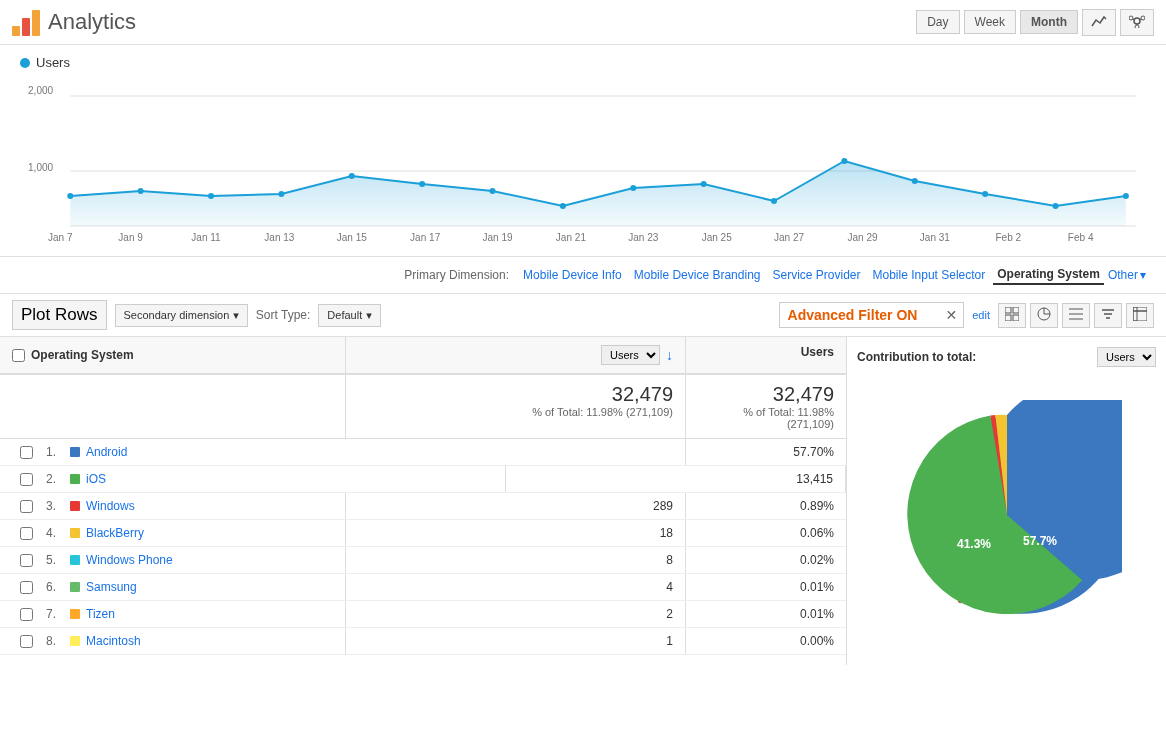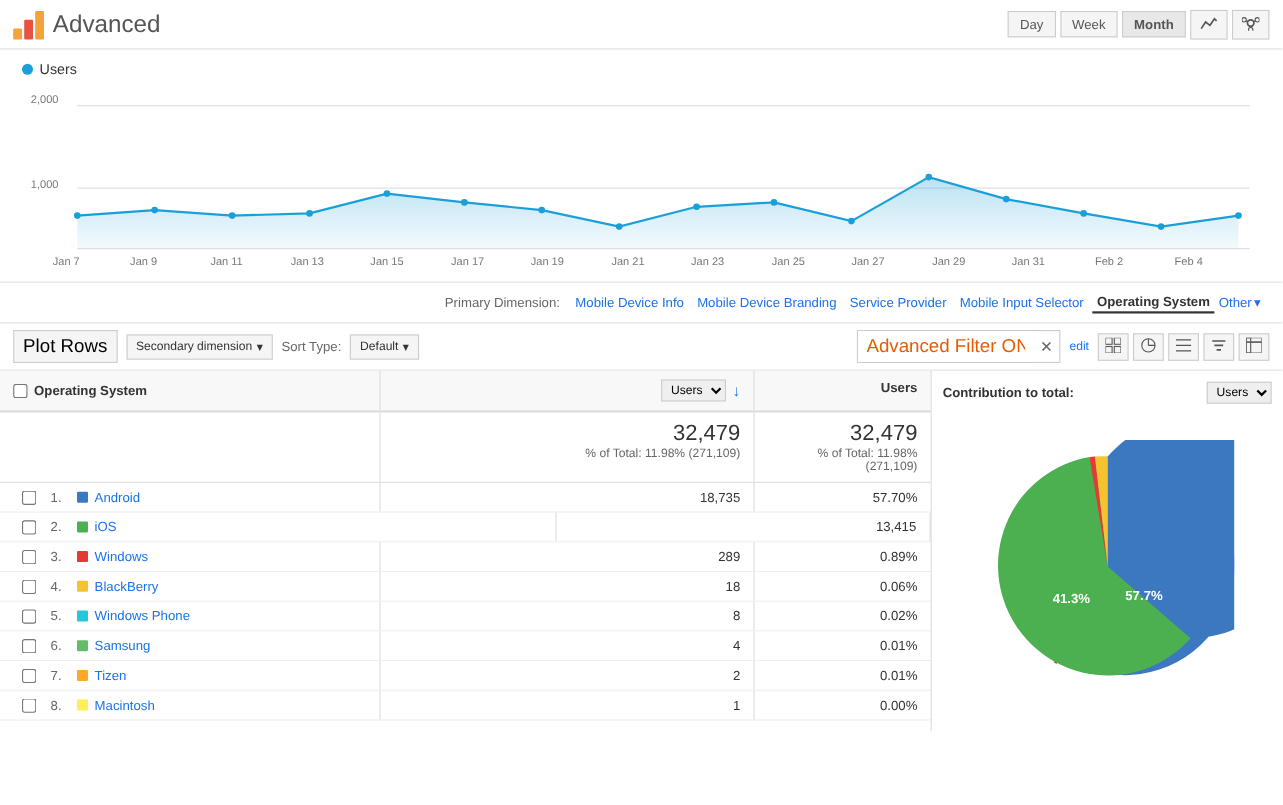--- a/index.html
+++ b/index.html
@@ -35,21 +35,21 @@
     .dim-link.active { color: #333; font-weight: bold; border-bottom: 2px solid #333; }
     .dim-other { color: #1a73e8; cursor: pointer; display: flex; align-items: center; gap: 2px; }
 
     
     .toolbar { display: flex; align-items: center; padding: 6px 12px; border-bottom: 1px solid #e0e0e0; gap: 8px; }
     .toolbar-left { display: flex; align-items: center; gap: 8px; flex: 1; }
     .toolbar-right { display: flex; align-items: center; gap: 4px; }
     .plot-rows-btn { padding: 4px 8px; border: 1px solid #ccc; background: #f5f5f5; cursor: pointer; font-size: 17px; }
     .dropdown-btn { padding: 4px 8px; border: 1px solid #ccc; background: #f5f5f5; cursor: pointer; font-size: 11px; display: flex; align-items: center; gap: 4px; }
     .filter-box { display: flex; align-items: center; border: 1px solid #ccc; background: #fff; }
-    .filter-input { border: none; outline: none; padding: 4px 8px; font-size: 17px; width: 160px; color: #e65c00; font-weight: normal; }
+    .filter-input { border: none; outline: none; padding: 4px 8px; font-size: 14px; width: 160px; color: #e65c00; font-weight: bold; }
     .filter-clear { padding: 2px 6px; cursor: pointer; color: #666; border: none; background: none; font-size: 14px; }
     .edit-link { color: #1a73e8; cursor: pointer; font-size: 11px; padding: 0 4px; }
     .view-icon-btn { padding: 3px 6px; border: 1px solid #ccc; background: #f5f5f5; cursor: pointer; font-size: 12px; }
 
     
     .table-container { display: flex; }
     .data-table { flex: 1; }
     .table-header { display: flex; background: #f8f8f8; border-bottom: 2px solid #ddd; }
     .col-os { flex: 1; padding: 8px 12px; font-weight: bold; border-right: 1px solid #ddd; display: flex; align-items: center; gap: 6px; }
     .col-users-h { width: 340px; padding: 8px 12px; font-weight: bold; border-right: 1px solid #ddd; text-align: right; }
@@ -84,21 +84,21 @@
 </head>
 <body>
 
 <div class="header">
   <div class="logo-area">
     <div class="logo-icon">
       <div class="logo-bar b1"></div>
       <div class="logo-bar b2"></div>
       <div class="logo-bar b3"></div>
     </div>
-    <span class="app-title">Advanced</span>
+    <span class="app-title">Analytics</span>
   </div>
   <div class="header-right">
     <button class="time-btn">Day</button>
     <button class="time-btn">Week</button>
     <button class="time-btn active">Month</button>
     <button class="icon-btn">
       <svg width="16" height="14" viewBox="0 0 16 14">
           <polyline points="1,12 5,6 9,9 13,3 15,5" fill="none" stroke="#555" stroke-width="1.5"></polyline>
         </svg>
     </button>
@@ -280,21 +280,20 @@
     <div id="table-rows">
         <div class="table-row-data">
       <div class="col-os-data">
         <div class="checkbox-cell">
           <input type="checkbox" style="">
         </div>
         <span class="row-num">1.</span>
         <div class="color-dot" style="background:#3b78c0"></div>
         <a class="os-link">Android</a>
       </div>
-      <div class="col-users-data">18,735</div>
       <div class="col-pct-data">57.70%</div>
     </div>
         <div class="table-row-data">
       <div class="col-os-data">
         <div class="checkbox-cell">
           <input type="checkbox" style="">
         </div>
         <span class="row-num">2.</span>
         <div class="color-dot" style="background:#4caf50"></div>
         <a class="os-link">iOS</a>

